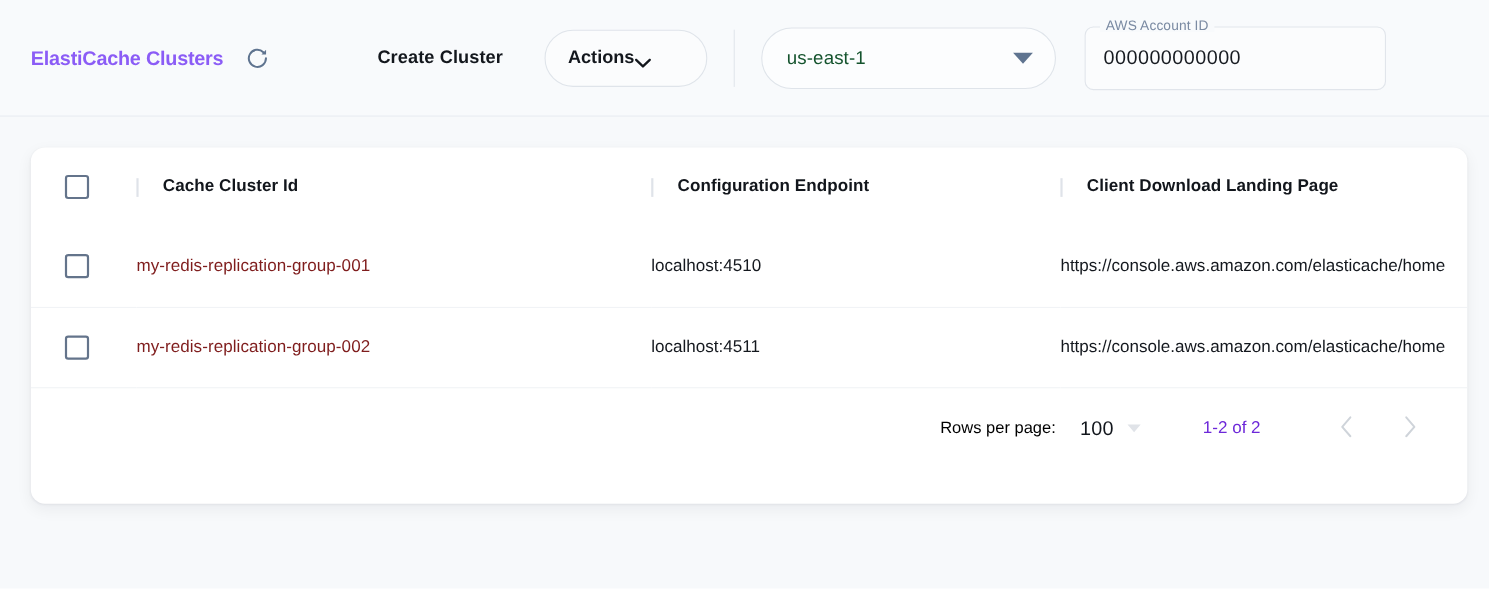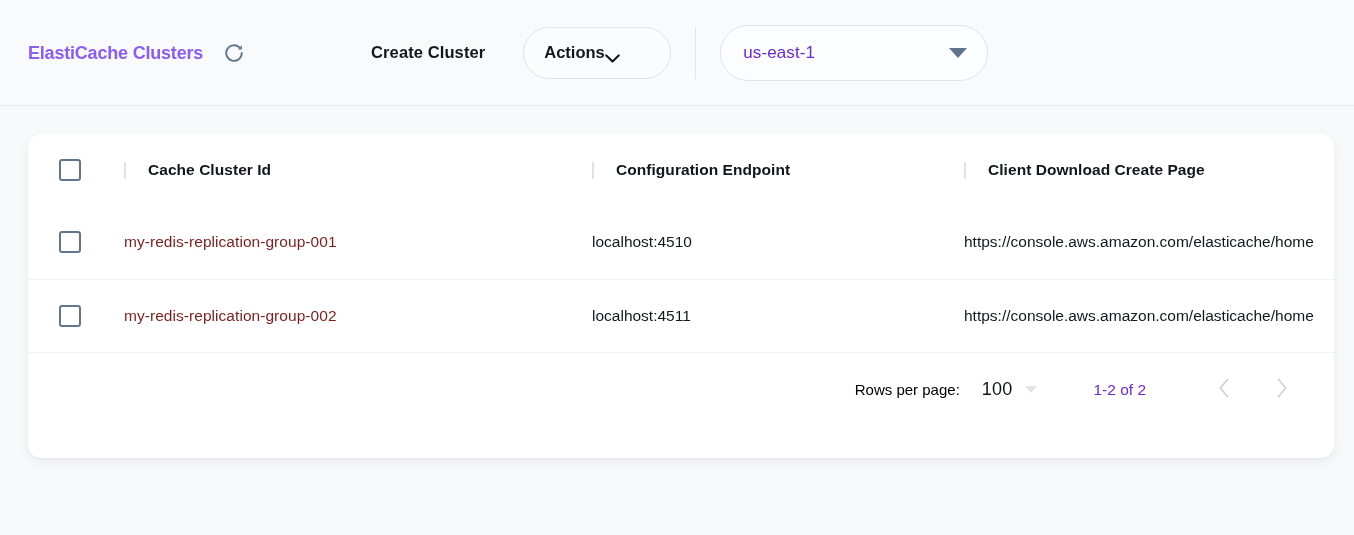--- a/index.html
+++ b/index.html
@@ -44,21 +44,21 @@
     align-items: center;
     justify-content: center;
     border: none;
     background: transparent;
     cursor: pointer;
     border-radius: 50%;
   }
   .refresh-btn svg { display: block; }
 
   .create-cluster-btn {
-    margin-left: 116px;
+    margin-left: 88px;
     border: none;
     background: transparent;
     font-family: inherit;
     font-size: 16.5px;
     font-weight: 600;
     color: #13171d;
     letter-spacing: 0.1px;
     cursor: pointer;
     padding: 8px 4px;
   }
@@ -100,21 +100,21 @@
     border: 1px solid #dfe4ea;
     border-radius: 28px;
     background: #fcfdfe;
     display: flex;
     align-items: center;
     padding: 0 22px;
     cursor: pointer;
   }
   .region-select .region-value {
     font-size: 17px;
-    color: #6d28d9;
+    color: #14532d;
     letter-spacing: 0.1px;
   }
   .region-select .caret {
     position: absolute;
     right: 20px;
     top: 50%;
     transform: translateY(-50%);
     width: 0;
     height: 0;
     border-left: 9px solid transparent;
@@ -317,20 +317,24 @@
     </span>
   </button>
 
   <div class="toolbar-divider"></div>
 
   <div class="region-select">
     <span class="region-value">us-east-1</span>
     <span class="caret"></span>
   </div>
 
+  <div class="account-field">
+    <span class="legend">AWS Account ID</span>
+    <span class="account-value">000000000000</span>
+  </div>
 </div>
 
 <div class="card">
 
   <table class="grid">
     <colgroup>
       <col class="col-check">
         <col class="col-id">
         <col class="col-ep">
         <col class="col-dl">
@@ -351,21 +355,21 @@
         </th>
         <th class="th-ep">
           <div class="hdr-inner">
             <span class="hdr-sep"></span>
             <span>Configuration Endpoint</span>
           </div>
         </th>
         <th class="th-dl">
           <div class="hdr-inner">
             <span class="hdr-sep"></span>
-            <span>Client Download Create Page</span>
+            <span>Client Download Landing Page</span>
           </div>
         </th>
       </tr>
     </thead>
 
     <tbody>
       <tr>
         <td class="cell-check">
           <span class="cbx"></span>
         </td>

